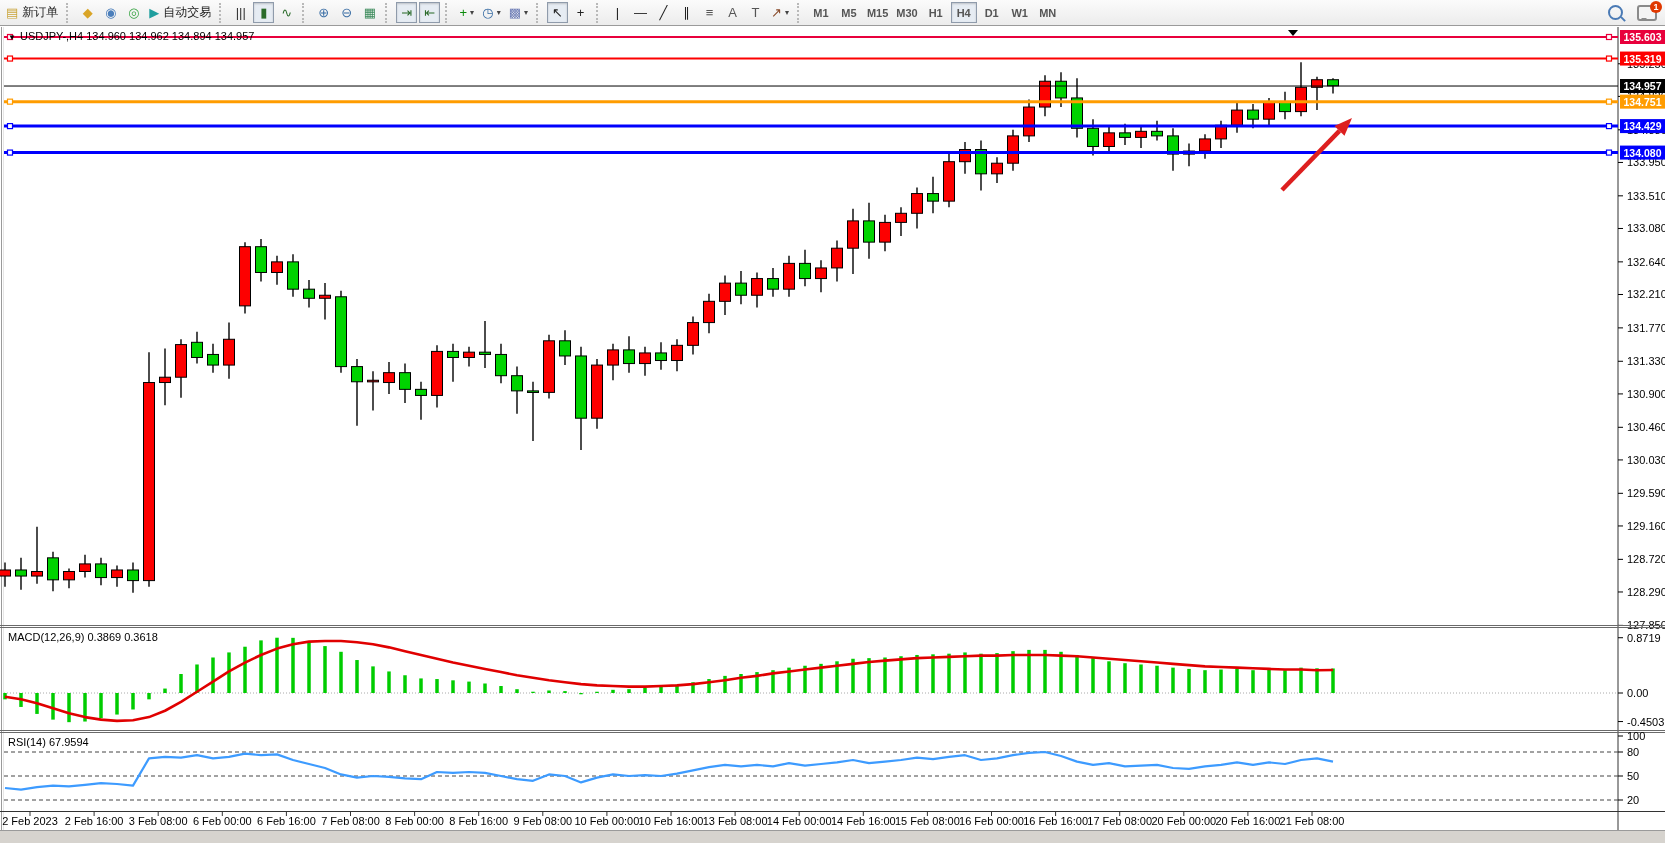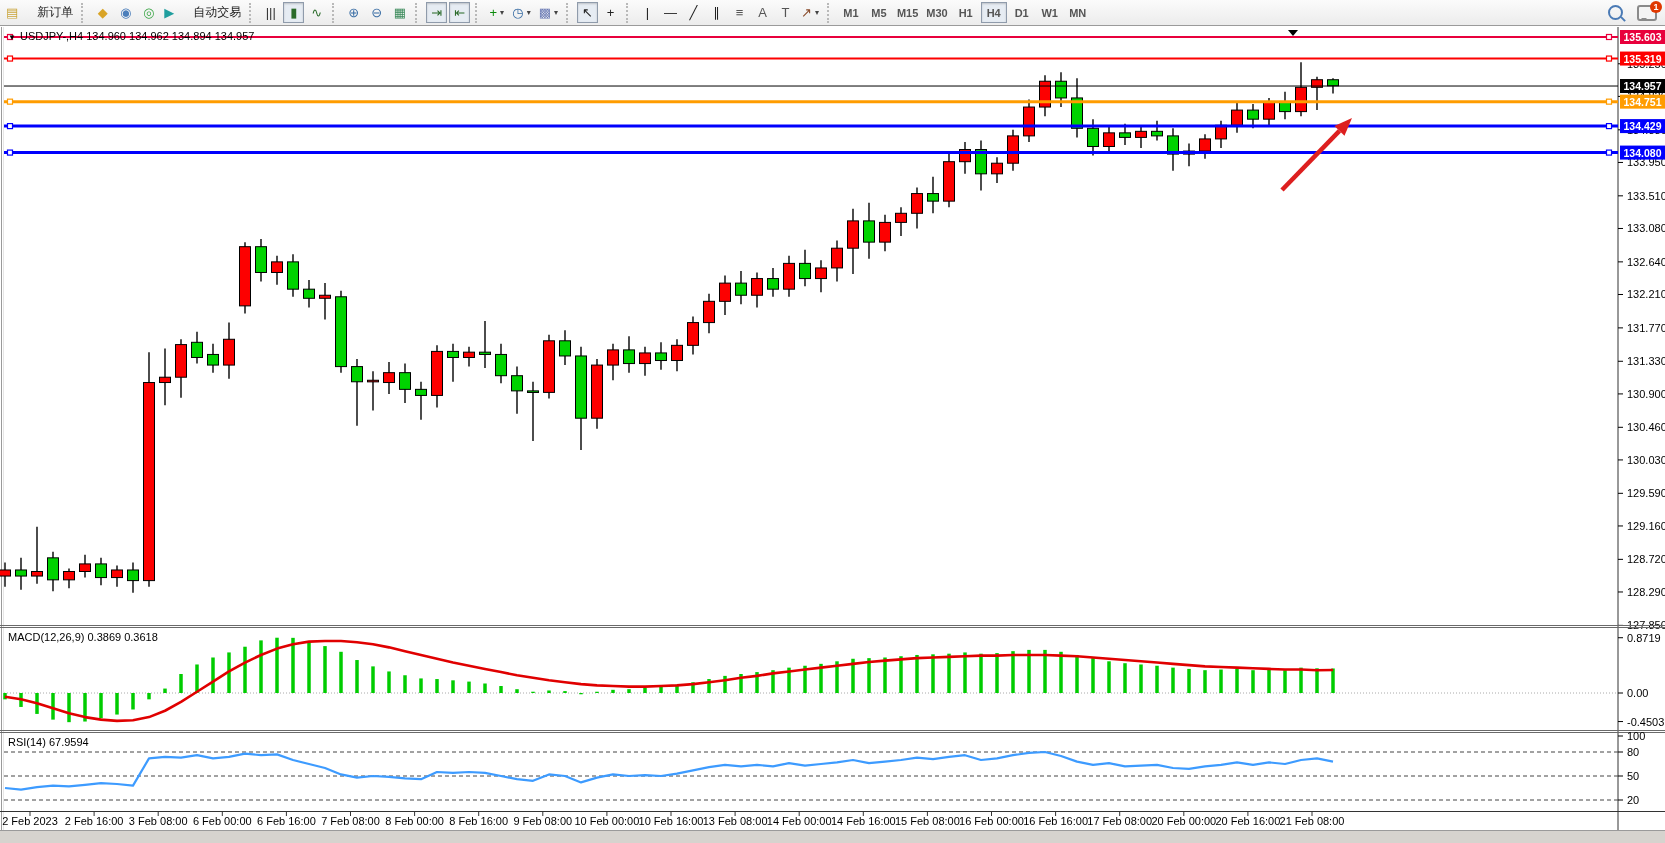--- a/index.html
+++ b/index.html
@@ -3,21 +3,21 @@
 <meta charset="utf-8">
 <style>
   html,body{margin:0;padding:0;width:1665px;height:843px;overflow:hidden;background:#fff;
     font-family:"Liberation Sans","DejaVu Sans",sans-serif;}
   #toolbar{position:absolute;top:0;left:0;width:1665px;height:26px;background:linear-gradient(#fbfbfb,#ececec);
     border-bottom:1px solid #9a9a9a;display:flex;align-items:center;padding-left:2px;box-sizing:border-box;}
   .tbtn{display:inline-flex;align-items:center;justify-content:center;height:21px;min-width:21px;
     border:1px solid transparent;background:transparent;margin:0 1px;padding:0 2px;font-size:12px;color:#333;cursor:default;}
   .tbtn.pressed{border:1px solid #8f9bab;background:#e6ecf3;box-shadow:inset 0 1px 2px rgba(0,0,0,.18);}
   .glyph{font-size:13px;line-height:13px;}
-  .tlabel{margin-left:19px;font-size:12px;color:#222;}
+  .tlabel{margin-left:4px;font-size:12px;color:#222;}
   .caret{font-size:8px;color:#444;margin-left:3px;}
   .sep{width:4px;height:20px;border-left:2px dotted #b9b9b9;margin:0 4px;}
   .tfbtn{font-size:11px;font-weight:bold;color:#555;min-width:26px;}
   #tb-right{margin-left:auto;display:flex;align-items:center;margin-right:8px;}
   .lens{position:relative;width:11px;height:11px;border:2px solid #4a7ab5;border-radius:50%;display:inline-block;}
   .lens:after{content:"";position:absolute;width:6px;height:2px;background:#4a7ab5;transform:rotate(45deg);right:-5px;bottom:-2px;}
   .chat{position:relative;width:16px;height:12px;border:2px solid #8a8a8a;border-radius:3px;display:inline-block;background:#f4f4f4;}
   .chat:after{content:"";position:absolute;left:2px;bottom:-5px;border:3px solid transparent;border-top-color:#8a8a8a;}
   .badge{position:absolute;top:-6px;right:-7px;background:#e03800;color:#fff;border-radius:50%;width:12px;height:12px;
     font-size:9px;font-weight:bold;text-align:center;line-height:12px;}

